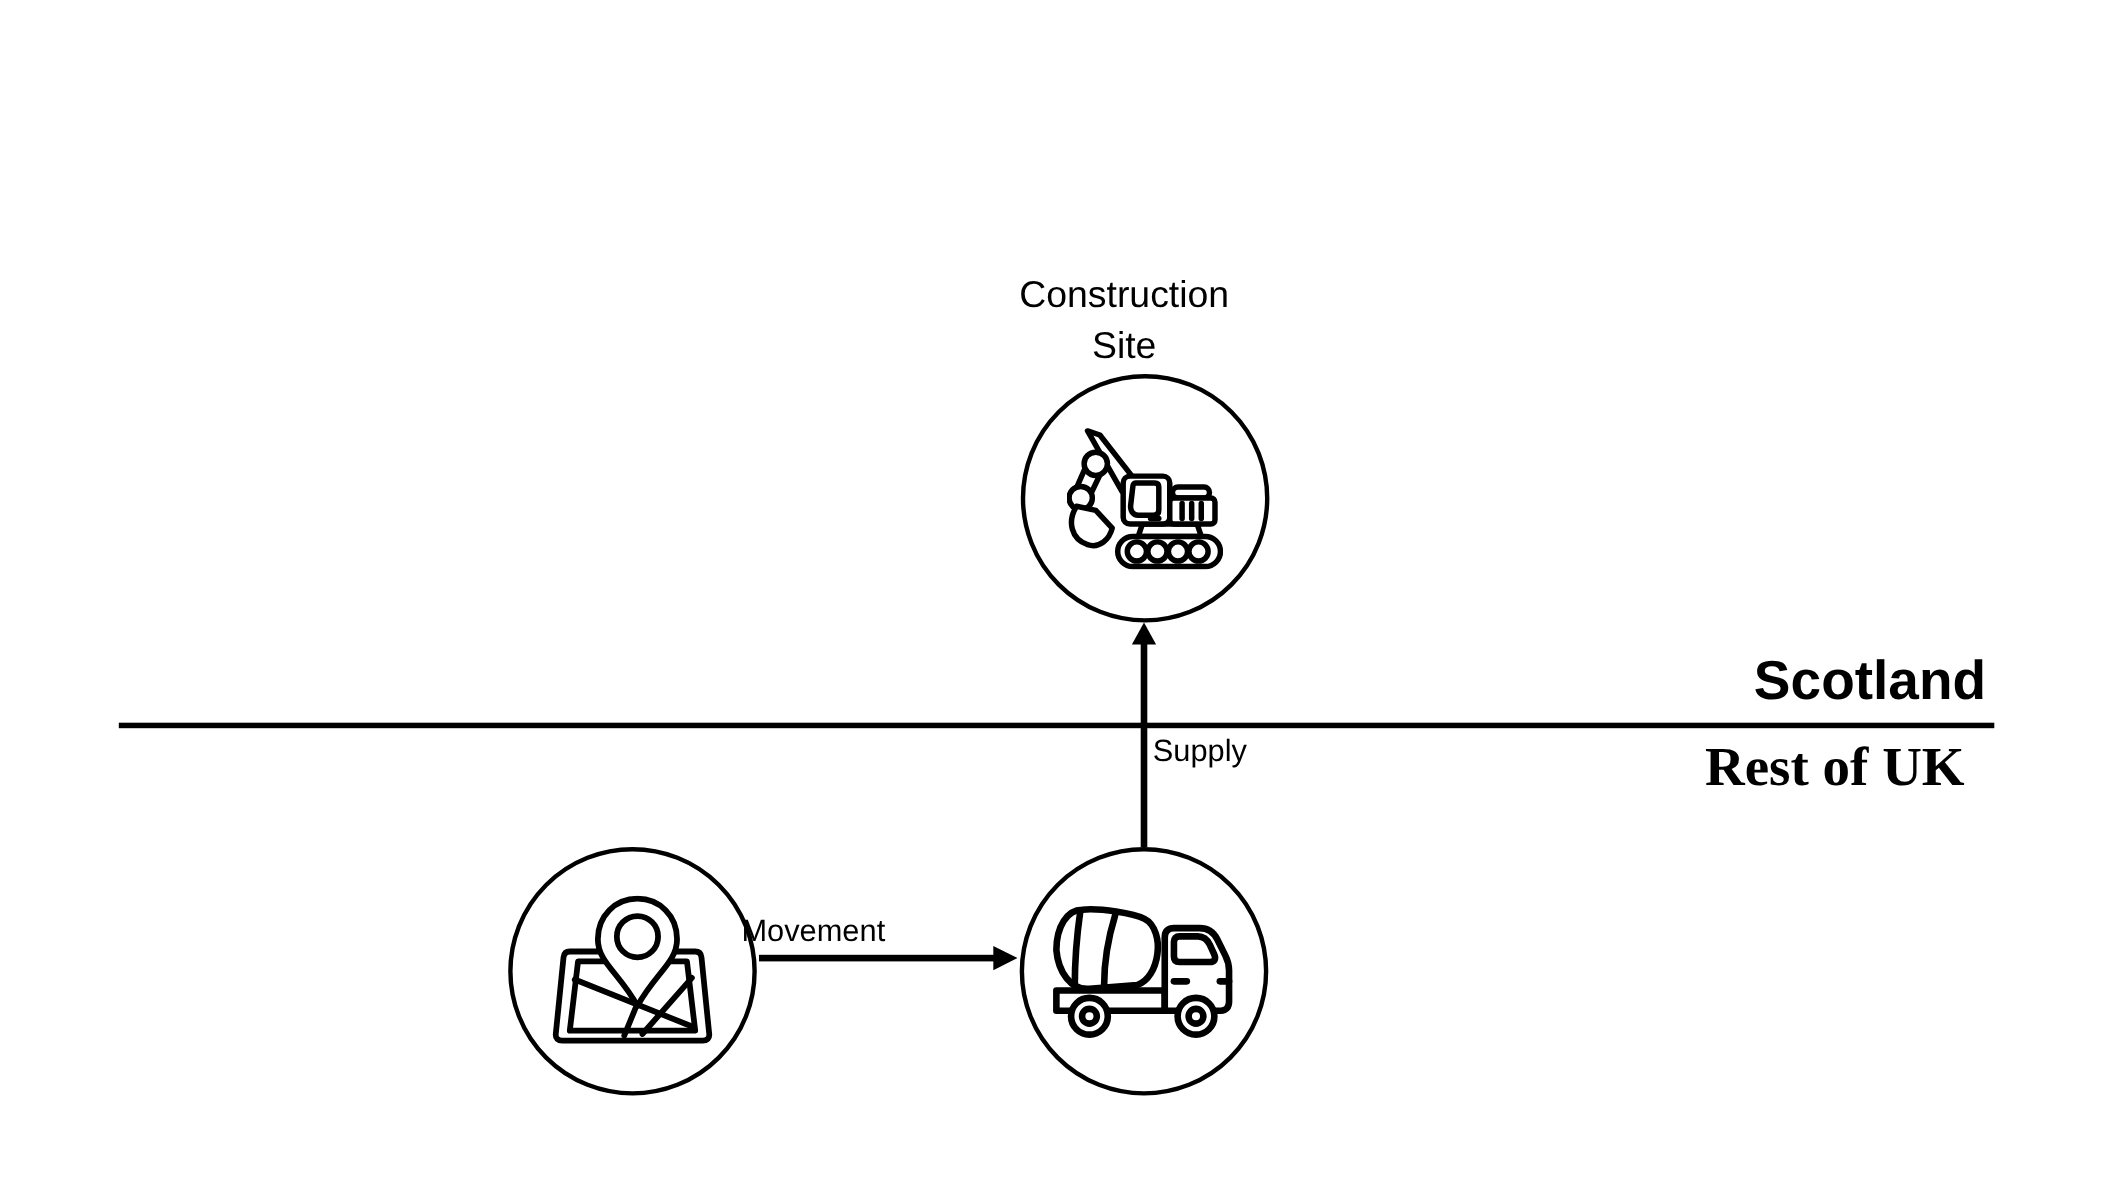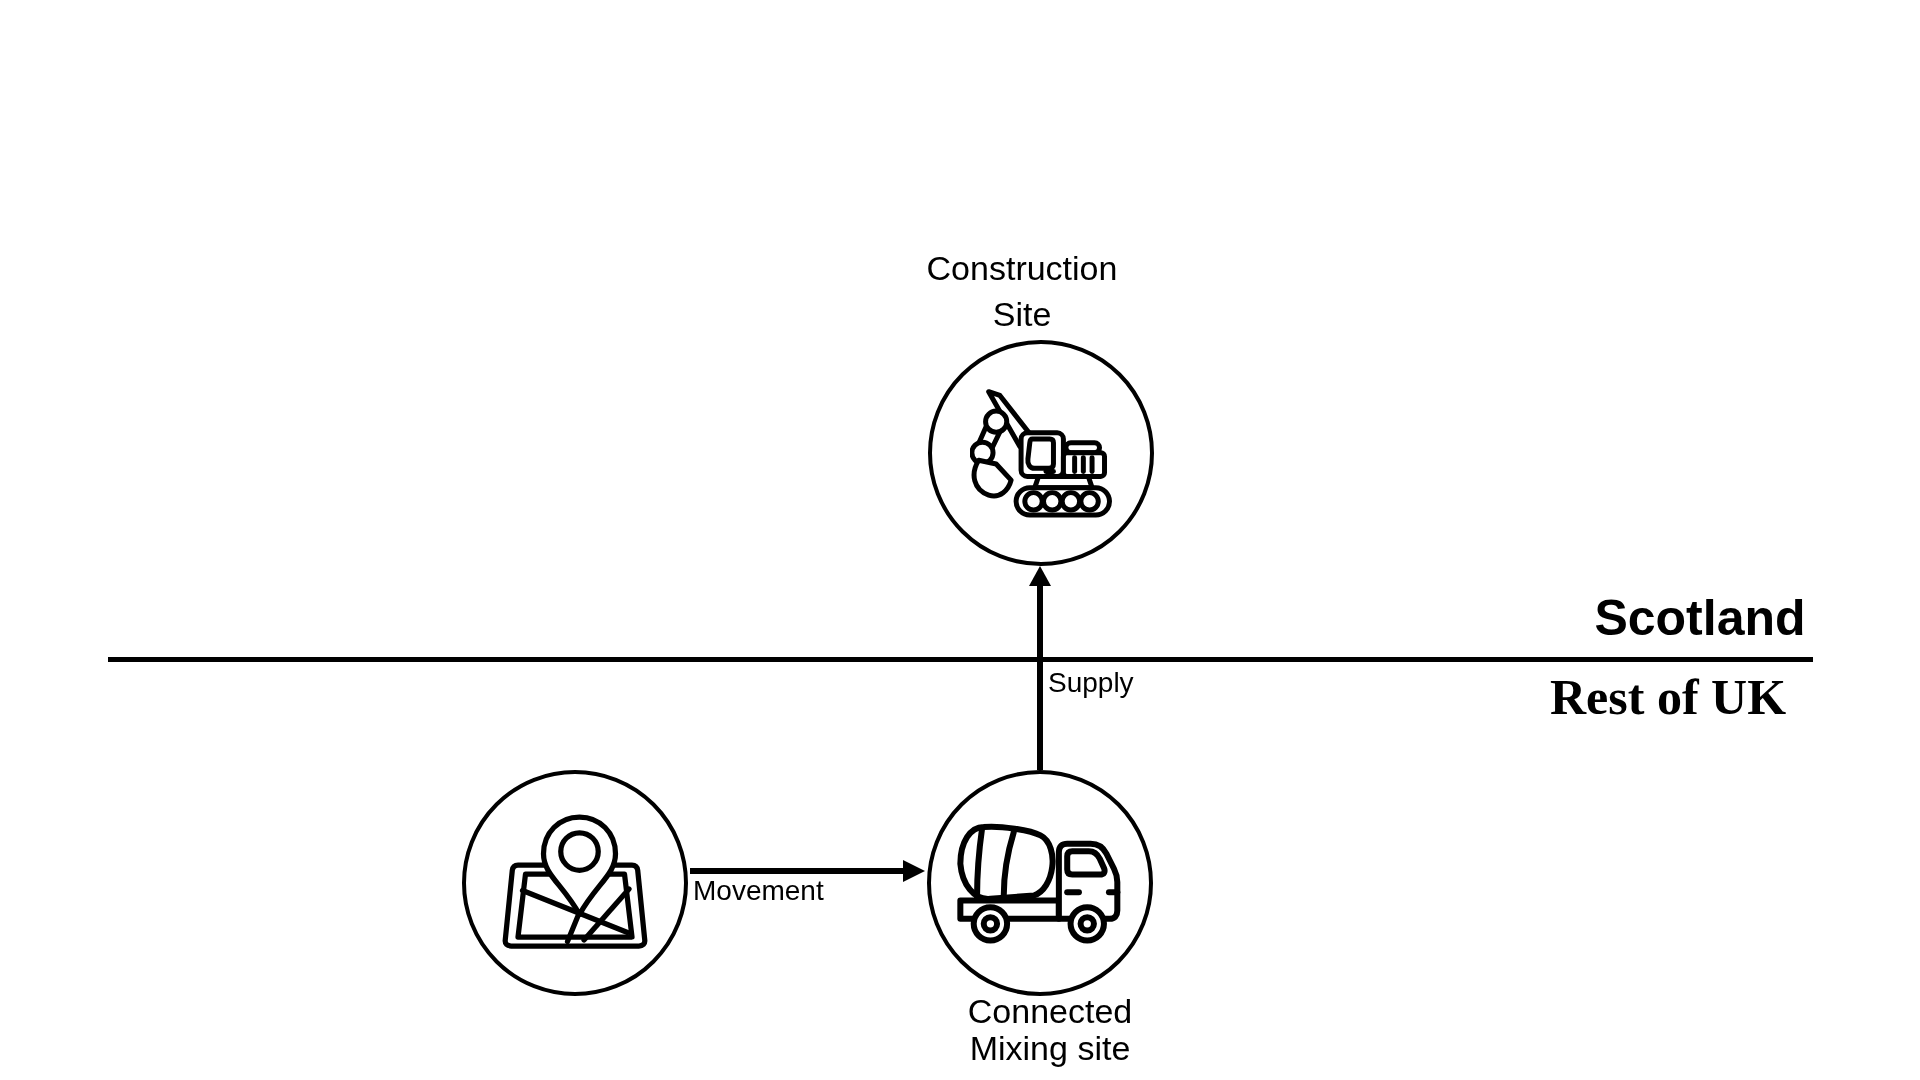--- a/index.html
+++ b/index.html
@@ -60,21 +60,21 @@
   .label-originating  { left: 415px; top: 1000px; line-height: 40px; }
   .label-mixing       { left: 890px; top: 993px;  line-height: 37px; }
 
   
   .edge-label {
     font-size: 28px;
     line-height: 32px;
     white-space: nowrap;
   }
   .label-supply   { left: 1048px; top: 667px; text-align: center; }
-  .label-movement { left: 693px;  top: 830px; margin-top: 45px; }
+  .label-movement { left: 674px;  top: 830px; }
 
   
   .supply-shaft {
     left: 1037px; top: 584px;
     width: 6px; height: 186px;
     background: #000000;
   }
   .supply-head {
     left: 1029px; top: 566px;
     width: 0; height: 0;
@@ -175,18 +175,14 @@
         <path class="fw" d="M69 17.5 L79 17.5 C82 17.5 84 19 85.5 22 L88 27.5 C89 30 88 31.5 85.5 31.5 L69 31.5 C67 31.5 66 30.5 66 28.5 L66 20.5 C66 18.5 67 17.5 69 17.5 Z"></path>
         <line x1="66" y1="42" x2="73" y2="42"></line>
         <line x1="91" y1="42" x2="96" y2="42"></line>
         <circle class="fw" cx="20" cy="61" r="10"></circle>
         <circle class="fw" cx="20" cy="61" r="4"></circle>
         <circle class="fw" cx="78" cy="61" r="10"></circle>
         <circle class="fw" cx="78" cy="61" r="4"></circle>
       </g>
     </svg>
   </div>
-  <div class="abs node-label label-mixing">
-    <div>Connected</div>
-    <div>Mixing site</div>
-  </div>
 
 </div>
 
 </body></html>

